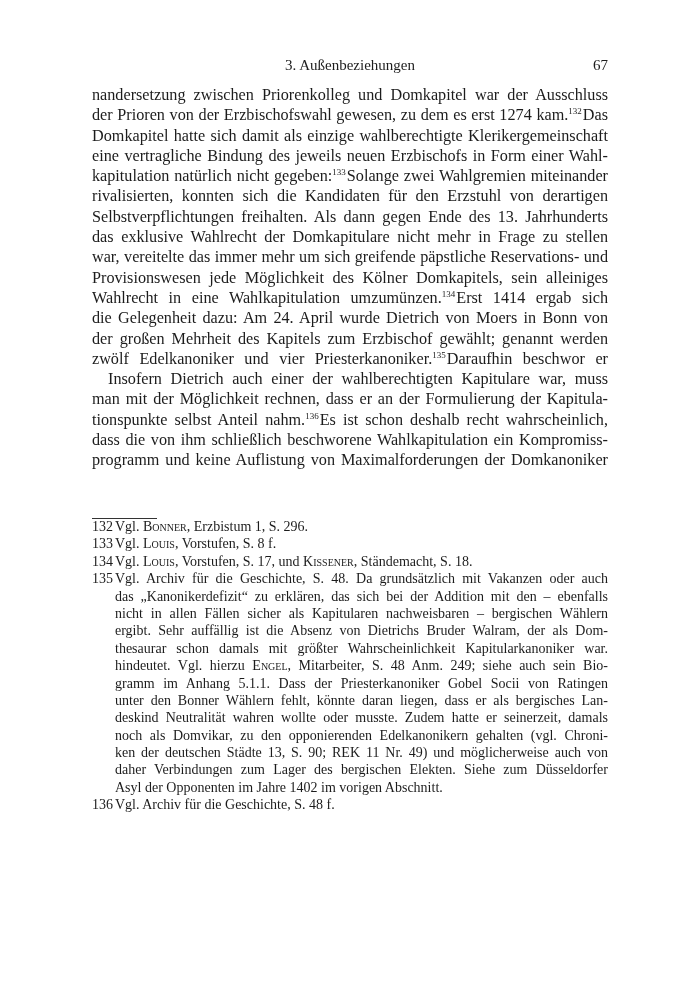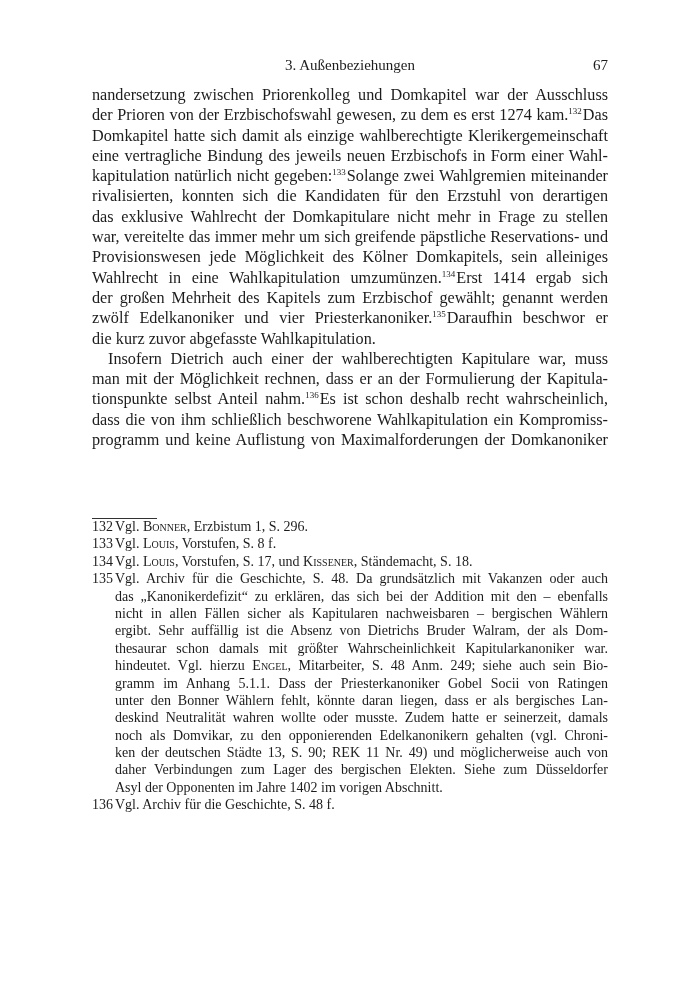--- a/index.html
+++ b/index.html
@@ -32,27 +32,28 @@
     <span class="page-number">67</span>
   </div>
 
   <div class="body-text" id="body-text">
       <div class="body-line"><span>nandersetzung zwischen Priorenkolleg und Domkapitel war der Ausschluss</span></div>
       <div class="body-line"><span>der Prioren von der Erzbischofswahl gewesen, zu dem es erst 1274 kam.</span><sup class="fn">132</sup><span>Das</span></div>
       <div class="body-line"><span>Domkapitel hatte sich damit als einzige wahlberechtigte Klerikergemeinschaft</span></div>
       <div class="body-line"><span>eine vertragliche Bindung des jeweils neuen Erzbischofs in Form einer Wahl-</span></div>
       <div class="body-line"><span>kapitulation natürlich nicht gegeben:</span><sup class="fn">133</sup><span>Solange zwei Wahlgremien miteinander</span></div>
       <div class="body-line"><span>rivalisierten, konnten sich die Kandidaten für den Erzstuhl von derartigen</span></div>
+      <div class="body-line"><span>Selbstverpflichtungen freihalten. Als dann gegen Ende des 13. Jahrhunderts</span></div>
       <div class="body-line"><span>das exklusive Wahlrecht der Domkapitulare nicht mehr in Frage zu stellen</span></div>
       <div class="body-line"><span>war, vereitelte das immer mehr um sich greifende päpstliche Reservations- und</span></div>
       <div class="body-line"><span>Provisionswesen jede Möglichkeit des Kölner Domkapitels, sein alleiniges</span></div>
       <div class="body-line"><span>Wahlrecht in eine Wahlkapitulation umzumünzen.</span><sup class="fn">134</sup><span>Erst 1414 ergab sich</span></div>
+      <div class="body-line"><span>die Gelegenheit dazu: Am 24. April wurde Dietrich von Moers in Bonn von</span></div>
       <div class="body-line"><span>der großen Mehrheit des Kapitels zum Erzbischof gewählt; genannt werden</span></div>
       <div class="body-line"><span>zwölf Edelkanoniker und vier Priesterkanoniker.</span><sup class="fn">135</sup><span>Daraufhin beschwor er</span></div>
-      <div class="body-line last"><span>die kurz zuvor abgefasste Wahlkapitulation.</span></div>
       <div class="body-line indent"><span>Insofern Dietrich auch einer der wahlberechtigten Kapitulare war, muss</span></div>
       <div class="body-line"><span>man mit der Möglichkeit rechnen, dass er an der Formulierung der Kapitula-</span></div>
       <div class="body-line"><span>tionspunkte selbst Anteil nahm.</span><sup class="fn">136</sup><span>Es ist schon deshalb recht wahrscheinlich,</span></div>
       <div class="body-line"><span>dass die von ihm schließlich beschworene Wahlkapitulation ein Kompromiss-</span></div>
       <div class="body-line"><span>programm und keine Auflistung von Maximalforderungen der Domkanoniker</span></div>
     </div>
 
   <div class="fn-rule"></div>
 
   <div class="footnotes" id="footnotes">

